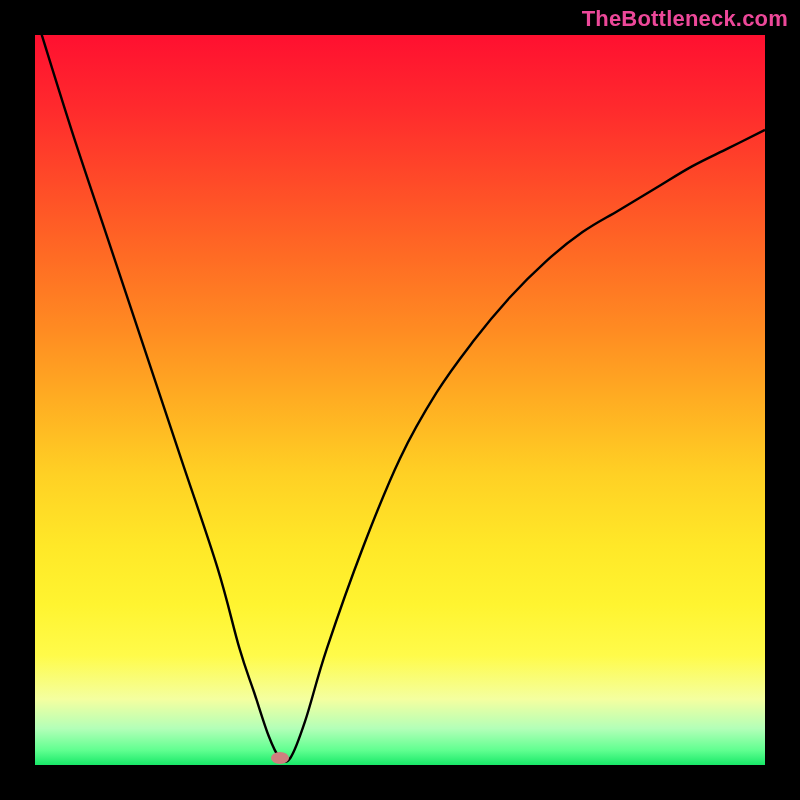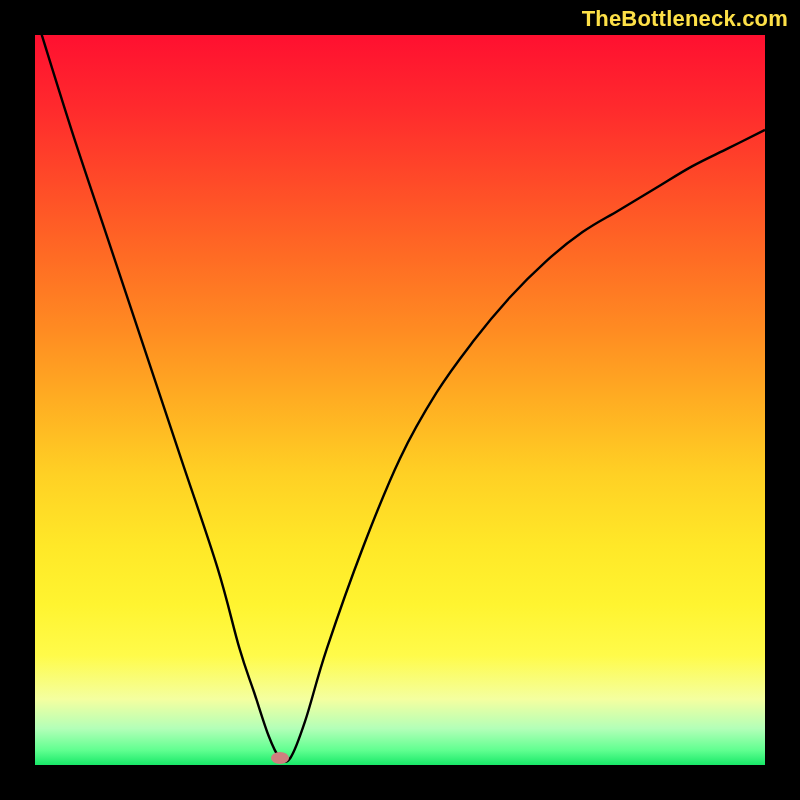--- a/index.html
+++ b/index.html
@@ -50,21 +50,21 @@
     border-radius: 50%;
     transform: translate(-50%, -50%);
   }
   .watermark {
     position: absolute;
     top: 6px;
     right: 12px;
     font-family: Arial, Helvetica, sans-serif;
     font-size: 22px;
     font-weight: 600;
-    color: #fde047;
+    color: #ec4899;
     letter-spacing: 0.2px;
   }
 </style>
 </head>
 <body>
 
 <div class="frame">
   <div class="plot">
     <div class="gradient"></div>
     <svg class="curve-svg" viewBox="0 0 730 730" preserveAspectRatio="none">

